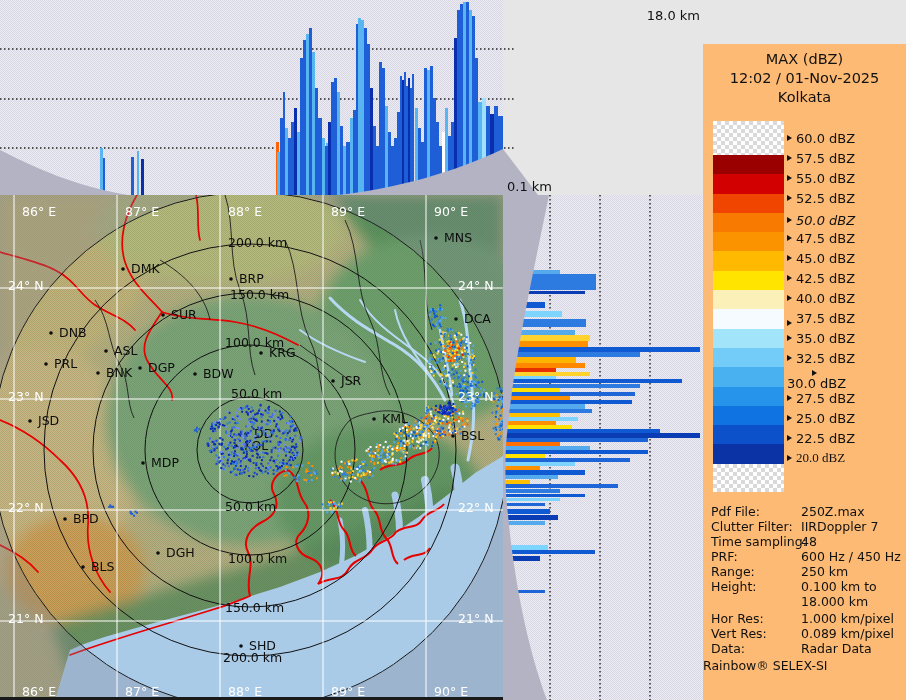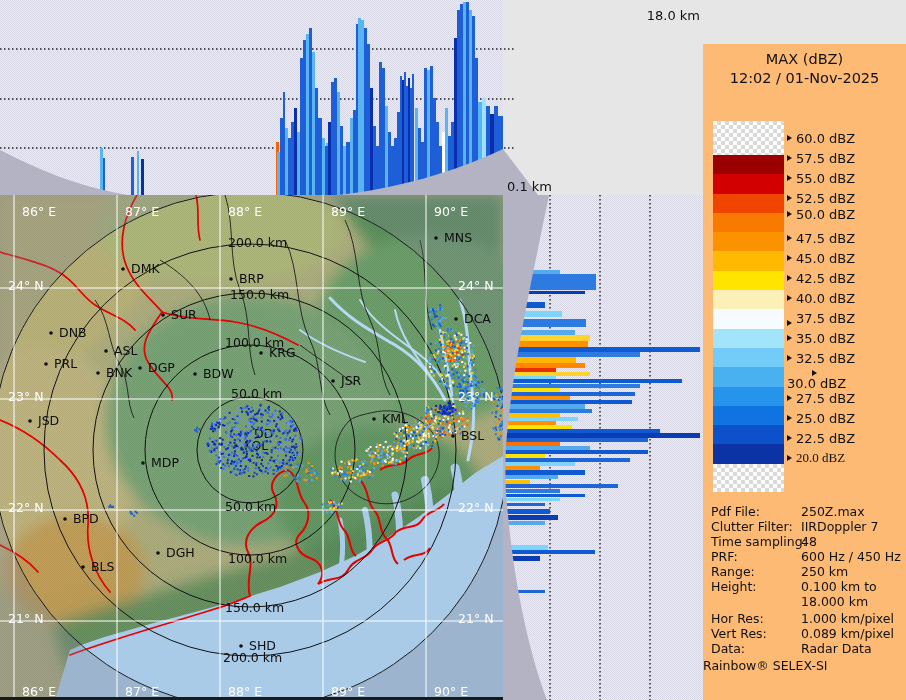--- a/index.html
+++ b/index.html
@@ -2097,20 +2097,21 @@
           <text x="458" y="623" class="wlab">21° N</text>
         </g>
     <rect x="0" y="697" width="503" height="3" fill="#1a1a1a"></rect>
   </g>
 </svg>
 
 <div id="legend">
   <div id="legend-header">
     <div>MAX (dBZ)</div>
     <div>12:02 / 01-Nov-2025</div>
+    <div>Kolkata</div>
   </div>
   <div id="scalebar">
         <div class="band checker" style="height: 34px;"></div>
         <div class="band" style="height: 19.3px; background: rgb(154, 0, 0);"></div>
         <div class="band" style="height: 19.3px; background: rgb(210, 0, 0);"></div>
         <div class="band" style="height: 19.3px; background: rgb(239, 69, 0);"></div>
         <div class="band" style="height: 19.3px; background: rgb(249, 122, 0);"></div>
         <div class="band" style="height: 19.3px; background: rgb(251, 147, 0);"></div>
         <div class="band" style="height: 19.3px; background: rgb(255, 185, 0);"></div>
         <div class="band" style="height: 19.3px; background: rgb(255, 228, 0);"></div>
@@ -2135,21 +2136,21 @@
           <span>57.5 dBZ</span>
         </div>
         <div class="scale-label" style="top: 126px;">
           <div class="tri"></div>
           <span>55.0 dBZ</span>
         </div>
         <div class="scale-label" style="top: 146px;">
           <div class="tri"></div>
           <span>52.5 dBZ</span>
         </div>
-        <div class="scale-label" style="top: 162px;">
+        <div class="scale-label" style="top: 168px; font-style: italic;">
           <div class="tri"></div>
           <span>50.0 dBZ</span>
         </div>
         <div class="scale-label" style="top: 186px;">
           <div class="tri"></div>
           <span>47.5 dBZ</span>
         </div>
         <div class="scale-label" style="top: 206px;">
           <div class="tri"></div>
           <span>45.0 dBZ</span>

